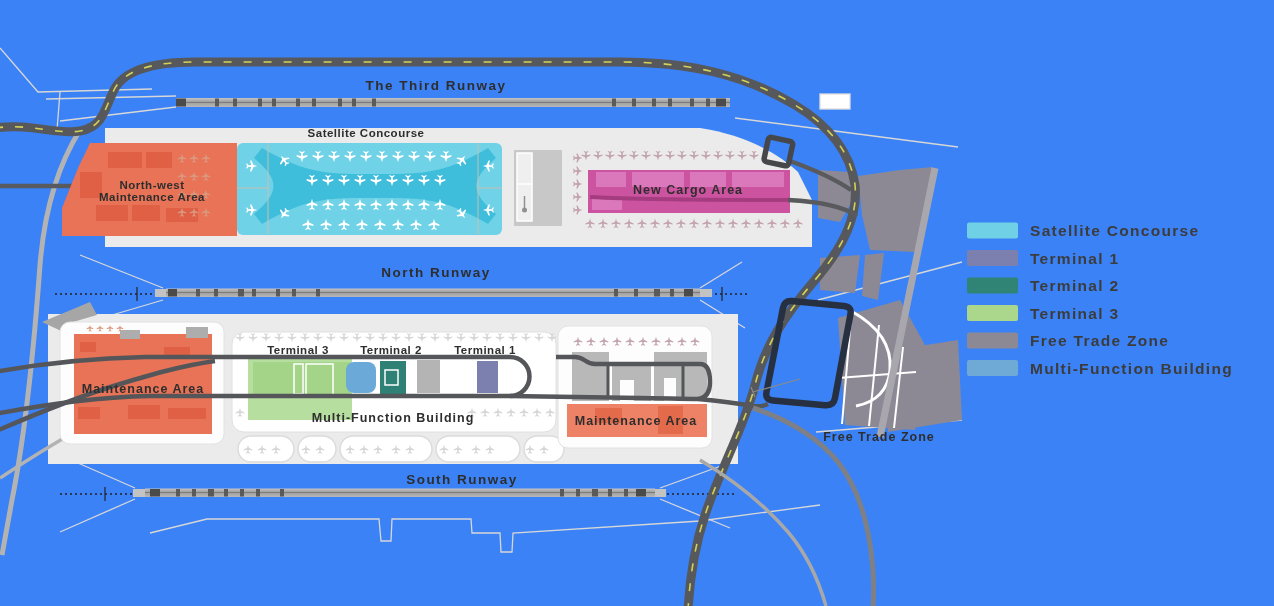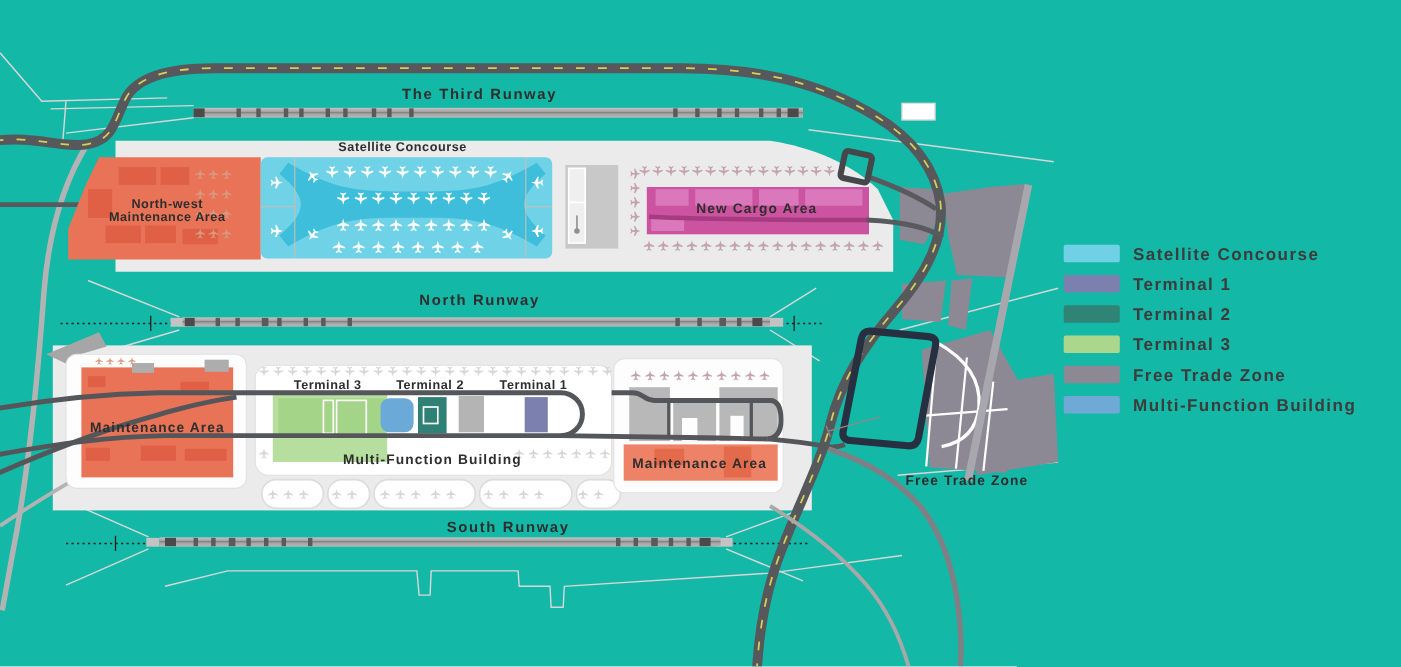--- a/index.html
+++ b/index.html
@@ -1,16 +1,16 @@
 <!DOCTYPE html>
 <html><head>
 <meta charset="utf-8">
 <style>
   html,body{margin:0;padding:0;background:#ffffff;}
-  #stage{position:relative;width:1274px;height:606px;background:#14b8a6;overflow:hidden;}
+  #stage{position:relative;width:1274px;height:606px;background:#3b82f6;overflow:hidden;}
   svg{display:block;}
   text{font-family:"Liberation Sans","DejaVu Sans",sans-serif;font-weight:bold;fill:#2e2e2e;}
   .lbl-big{font-size:13.5px;letter-spacing:1.5px;}
   .lbl-med{font-size:12.5px;letter-spacing:1px;}
   .lbl-sm{font-size:11.5px;letter-spacing:.5px;}
   .legend-txt{font-size:15.5px;letter-spacing:1.3px;fill:#3c3c3c;}
 </style>
 </head>
 <body>
 

